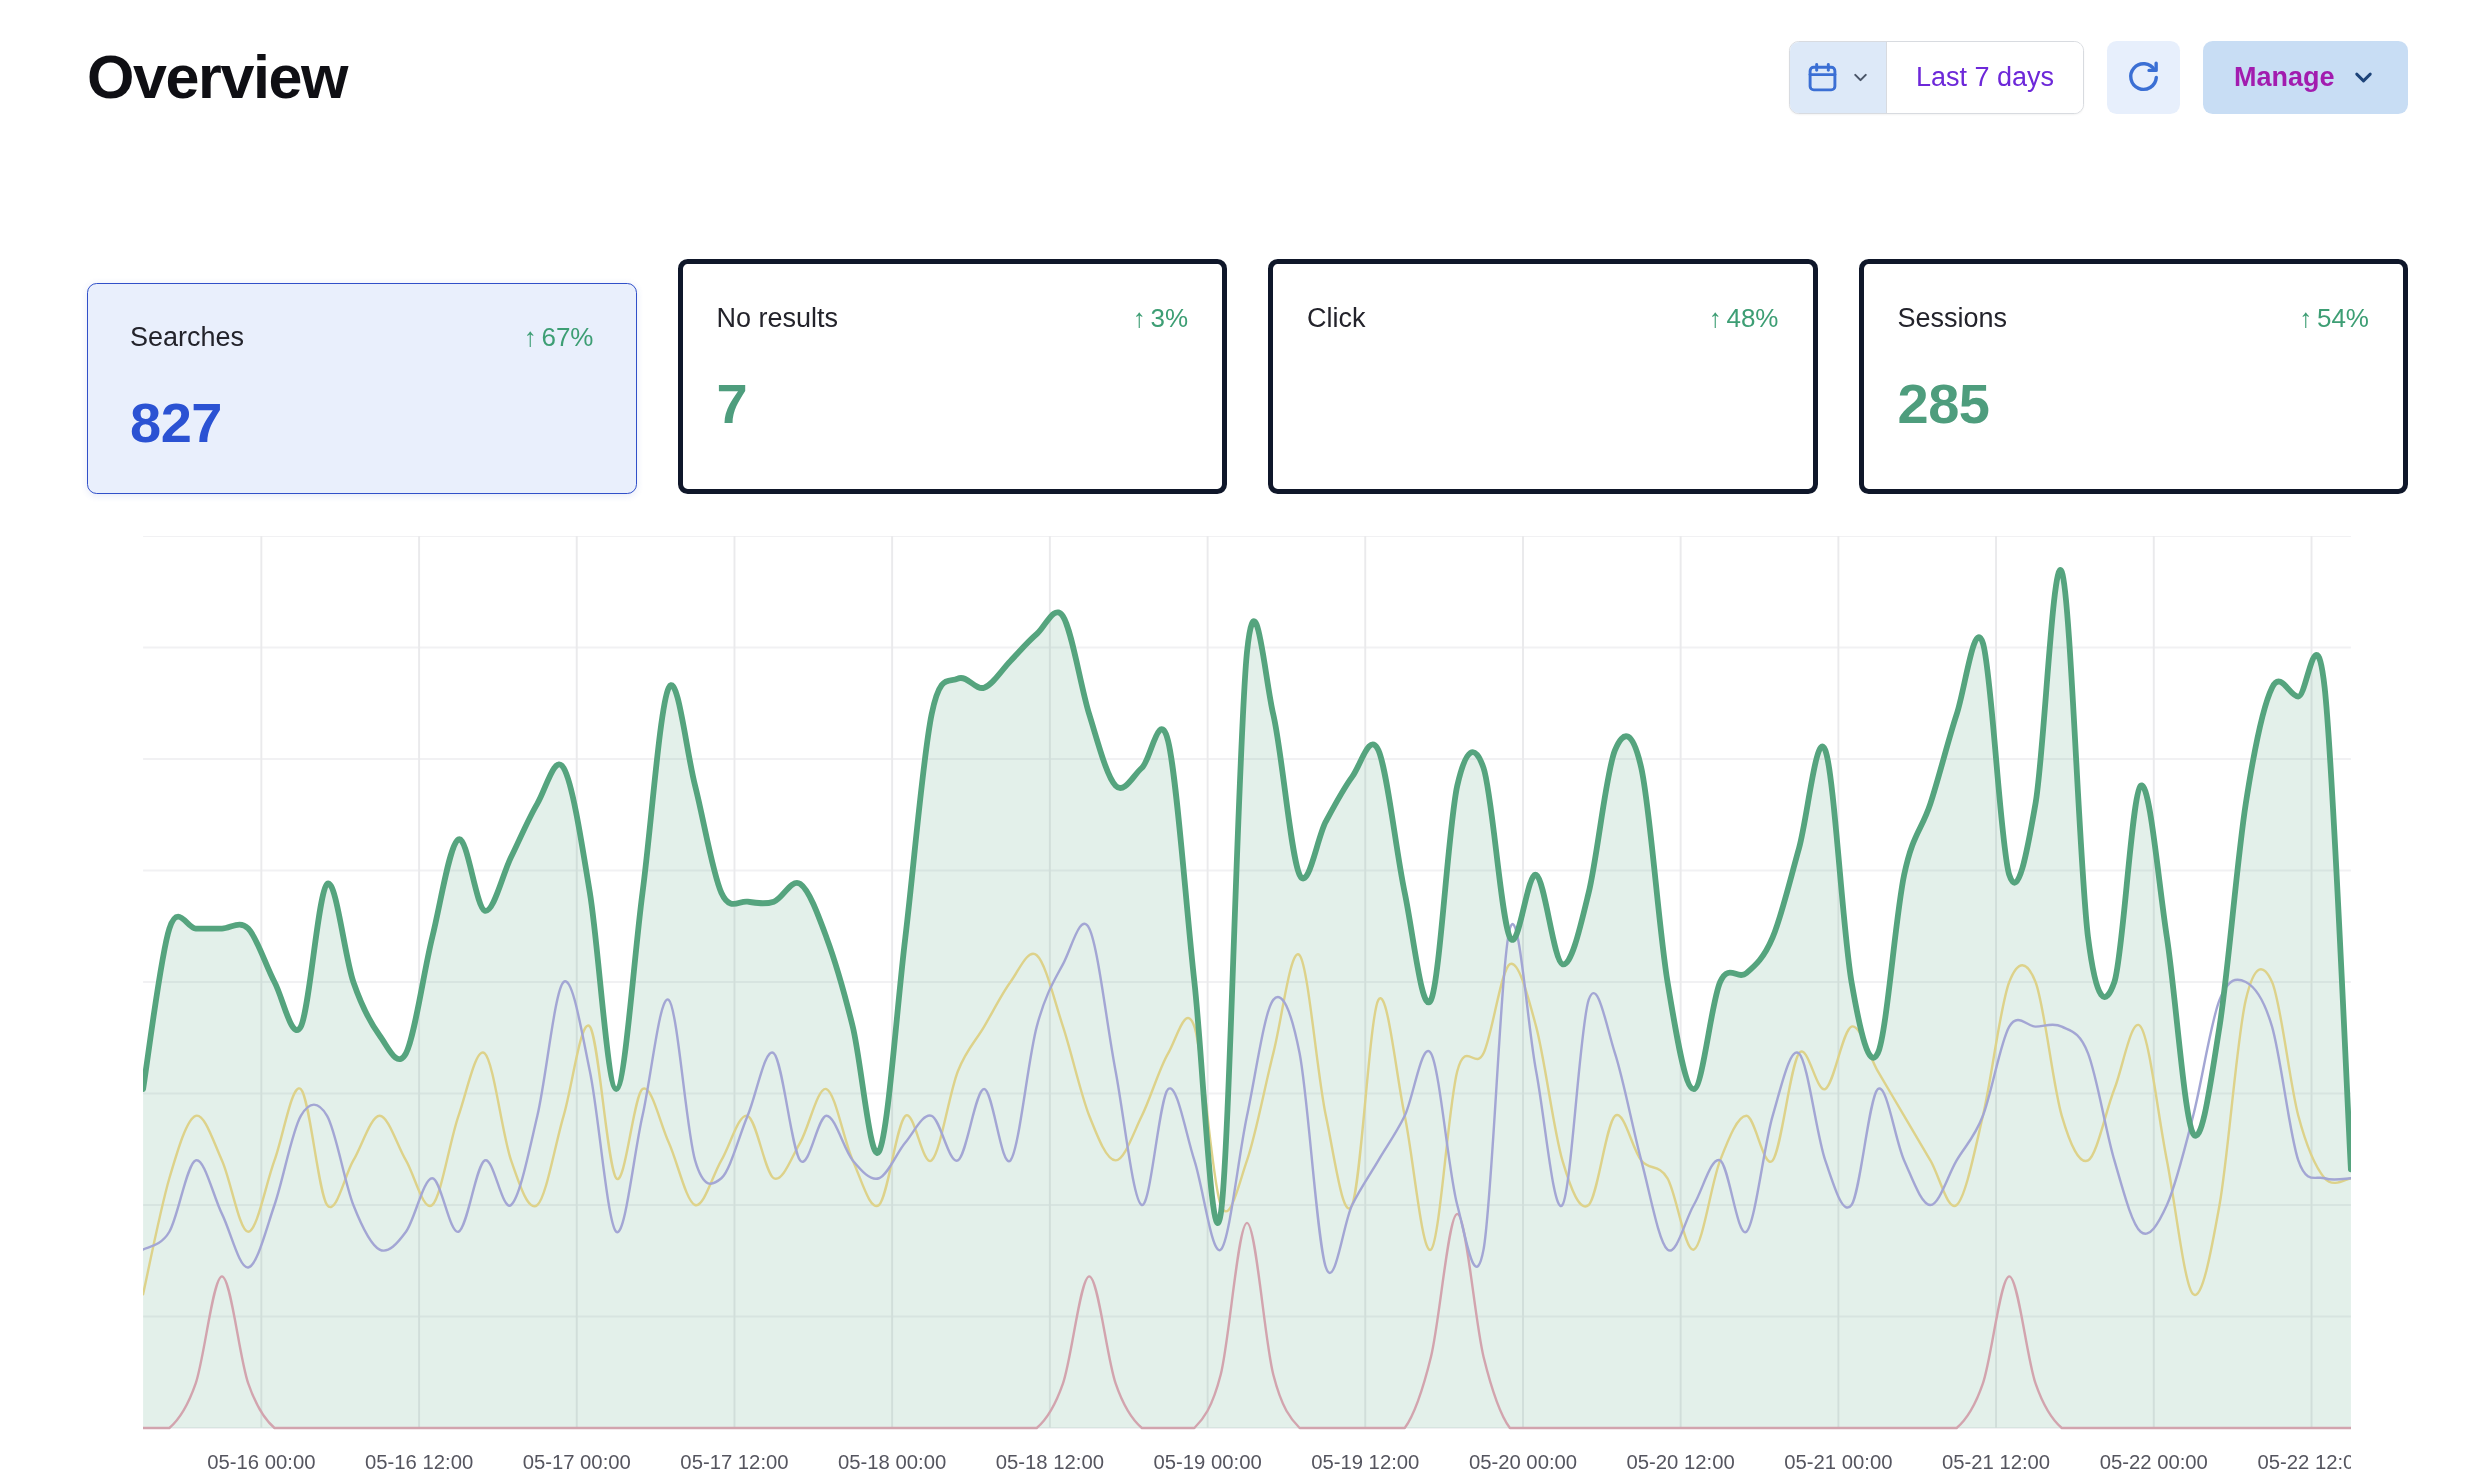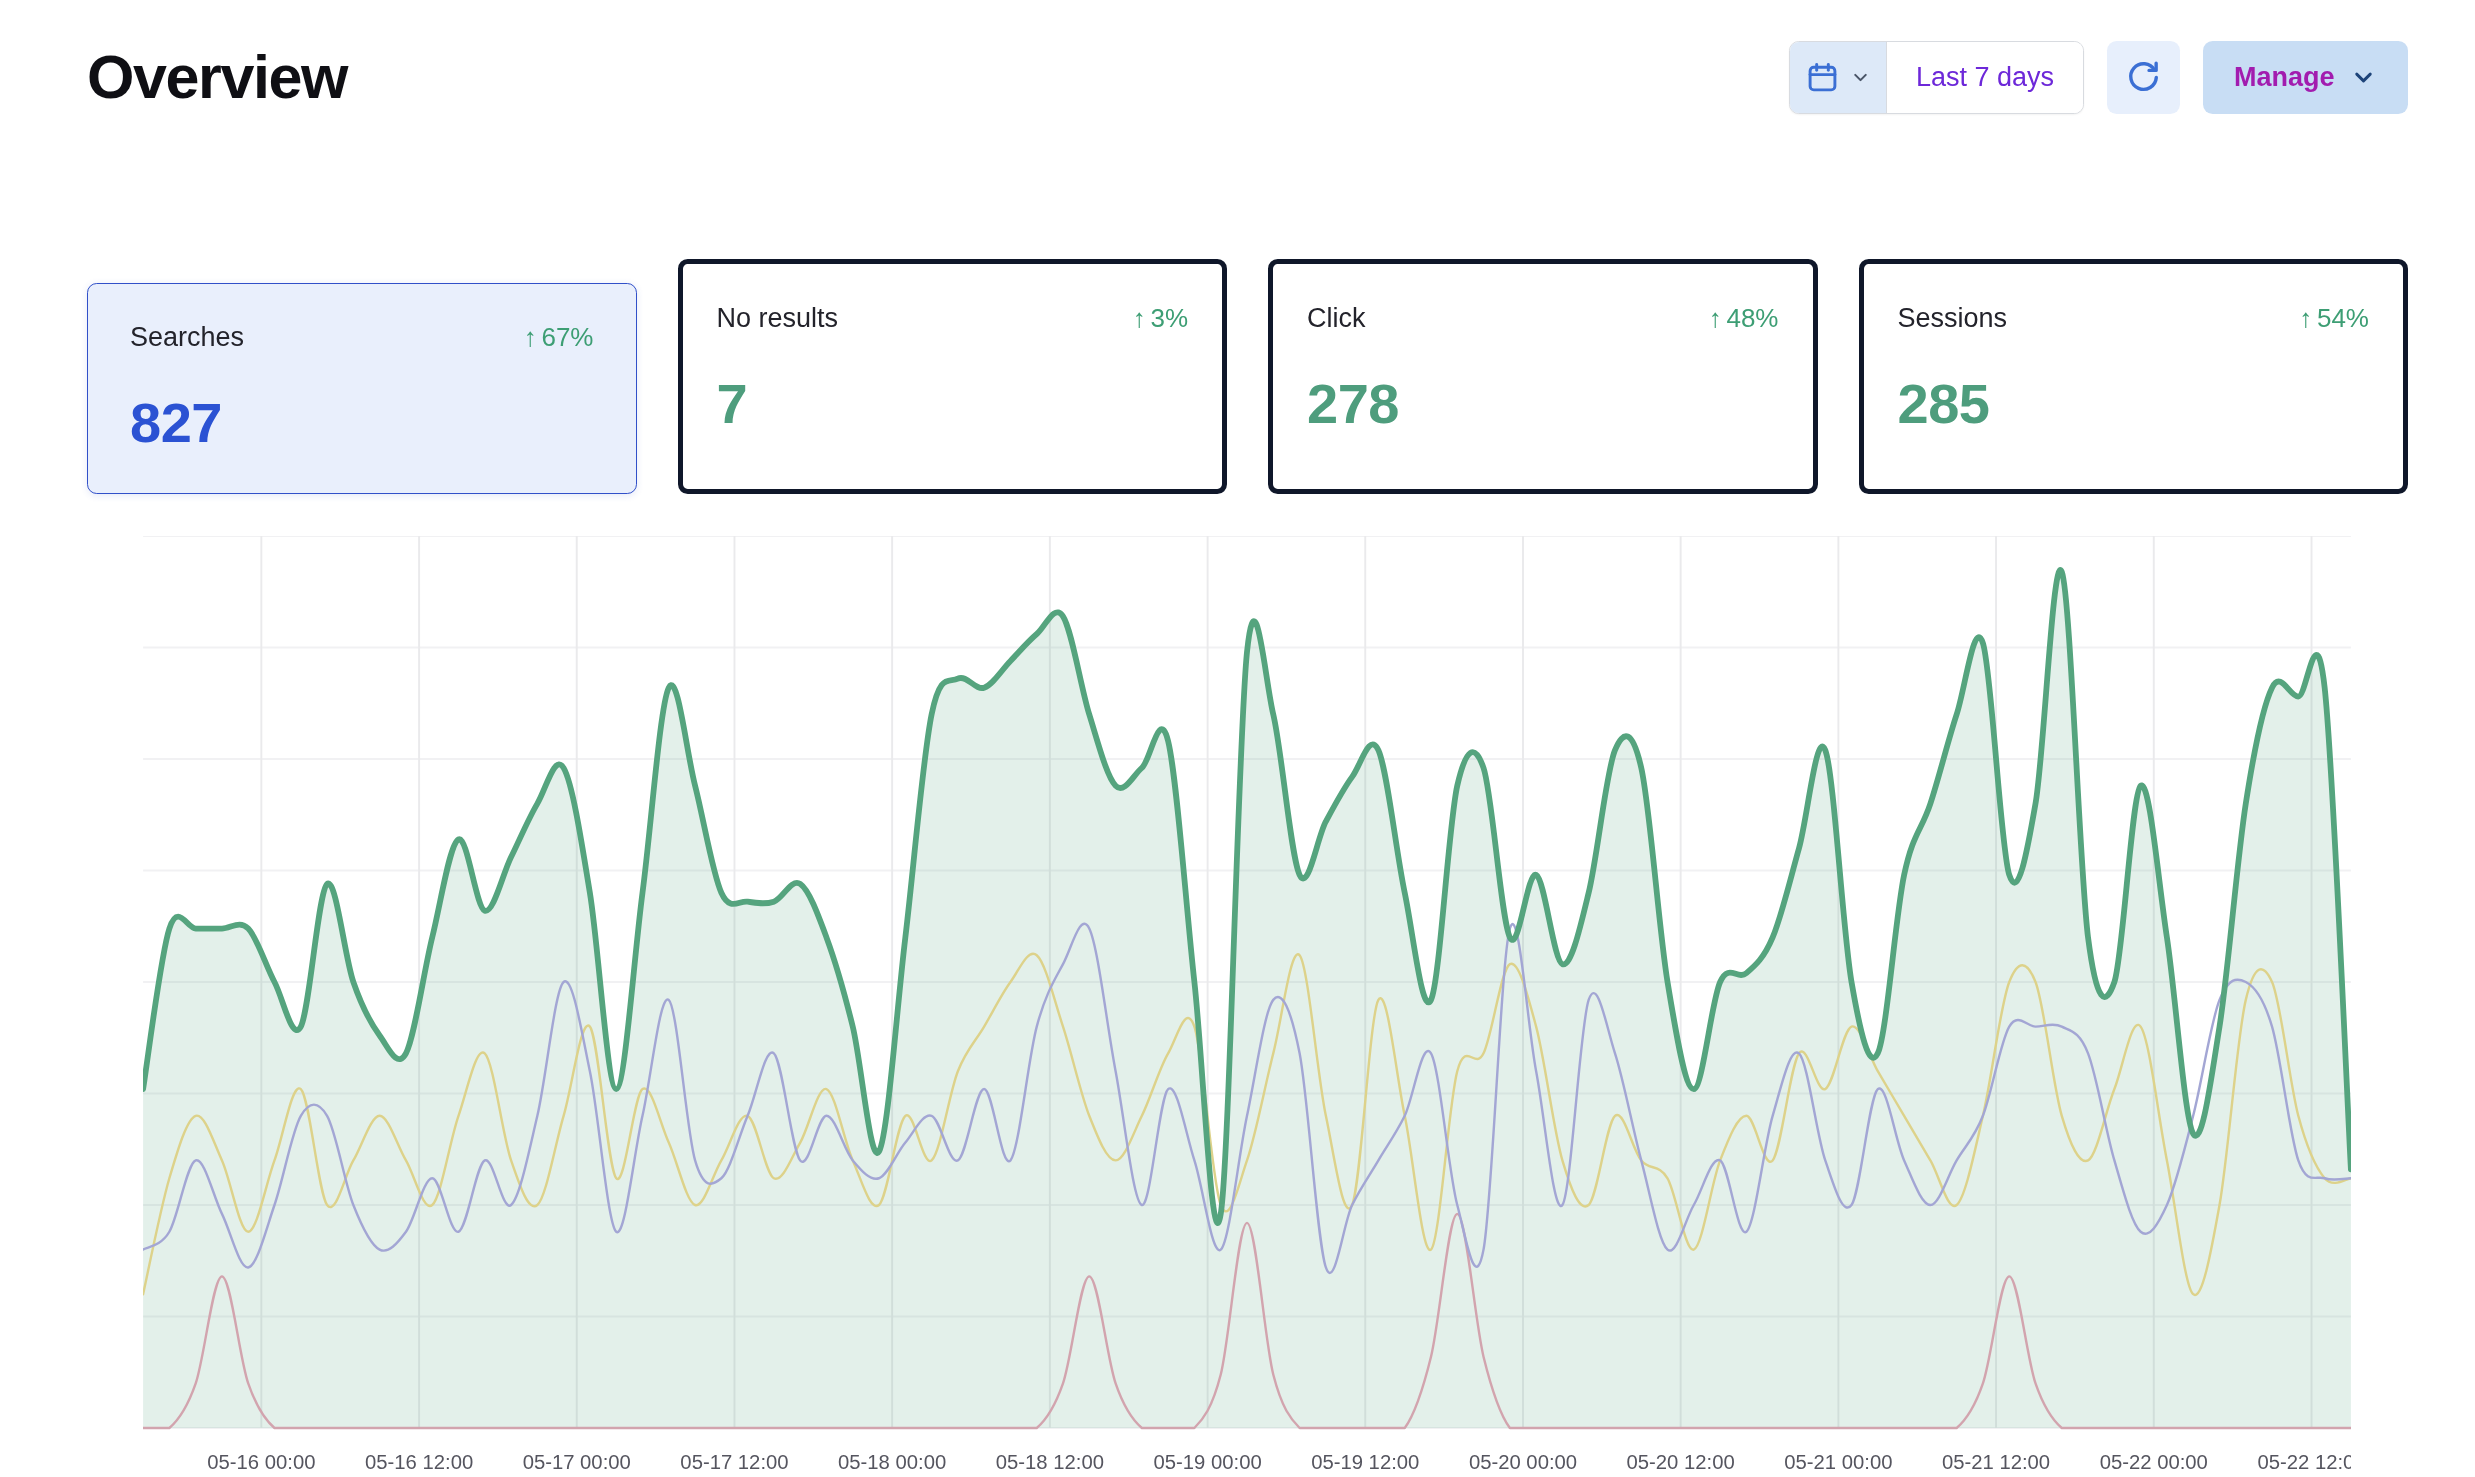--- a/index.html
+++ b/index.html
@@ -140,21 +140,20 @@
   </div>
 
   <div class="card">
     <div class="card-head">
       <span>Click</span>
       <span class="card-delta">
         <span>↑</span>
           <span>48%</span>
       </span>
     </div>
-    <div class="card-value">278</div>
   </div>
 
   <div class="card">
     <div class="card-head">
       <span>Sessions</span>
       <span class="card-delta">
         <span>↑</span>
           <span>54%</span>
       </span>
     </div>

